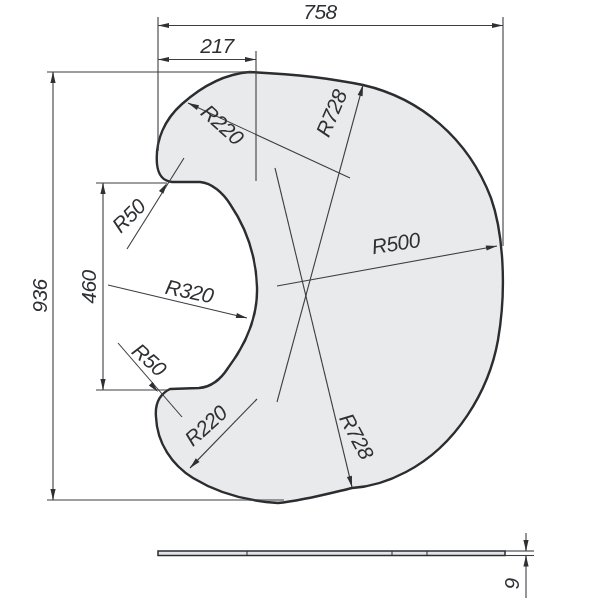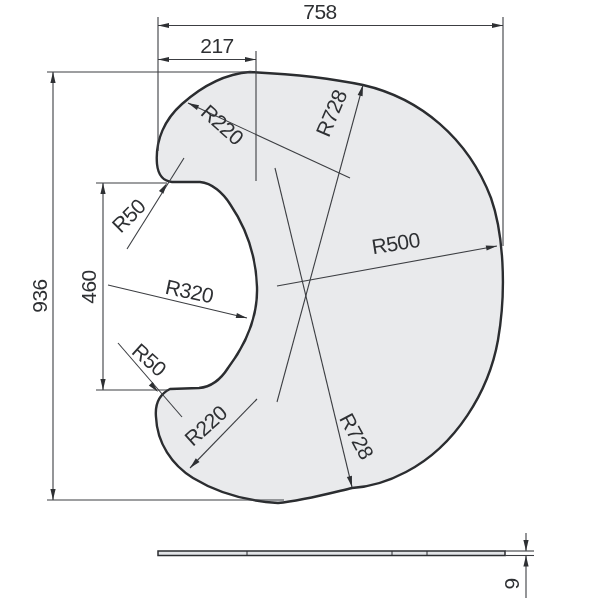--- a/index.html
+++ b/index.html
@@ -1,16 +1,16 @@
 <!DOCTYPE html>
 <html><head>
 <meta charset="utf-8">
 <style>
   html,body{margin:0;padding:0;background:#ffffff;}
-  .stage{width:600px;height:600px;position:relative;background:#ffffff;overflow:hidden;}
+  .stage{width:600px;height:600px;position:relative;background:#ffffff;overflow:hidden;font-style:italic;}
   svg{display:block;}
   .dim-line{stroke:#3c3e42;stroke-width:1.1;fill:none;}
   .arrow{fill:#2e3033;stroke:none;}
   .outline{fill:#e9eaec;stroke:#2b2d30;stroke-width:2.4;stroke-linejoin:round;}
   .sidebar{fill:#e2e4e7;stroke:#2b2d30;stroke-width:1.5;}
   .tick{stroke:#2b2d30;stroke-width:1;}
   .dim-text{font-family:"Liberation Sans", sans-serif;font-size:21px;fill:#2e3033;
             text-anchor:middle;letter-spacing:-0.5px;}
   .mid{dominant-baseline:middle;}
 </style>

